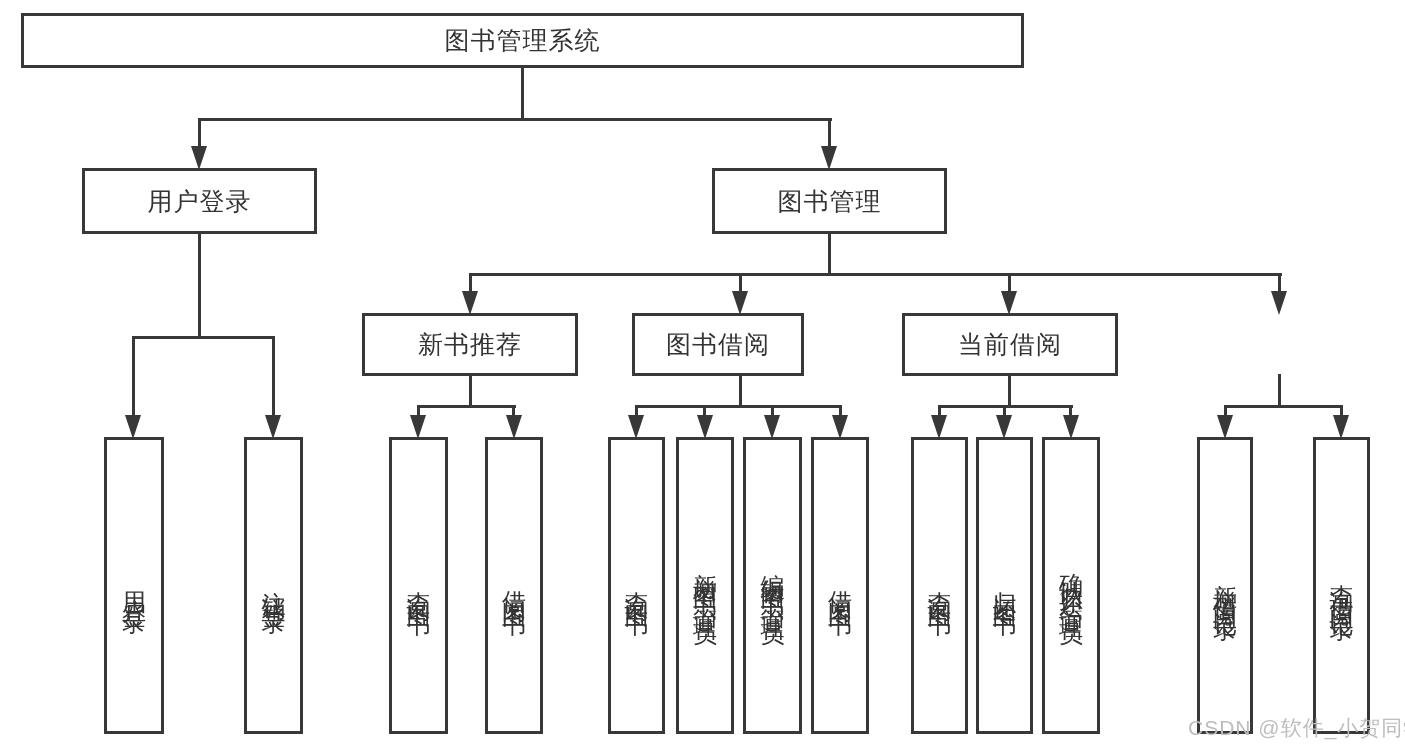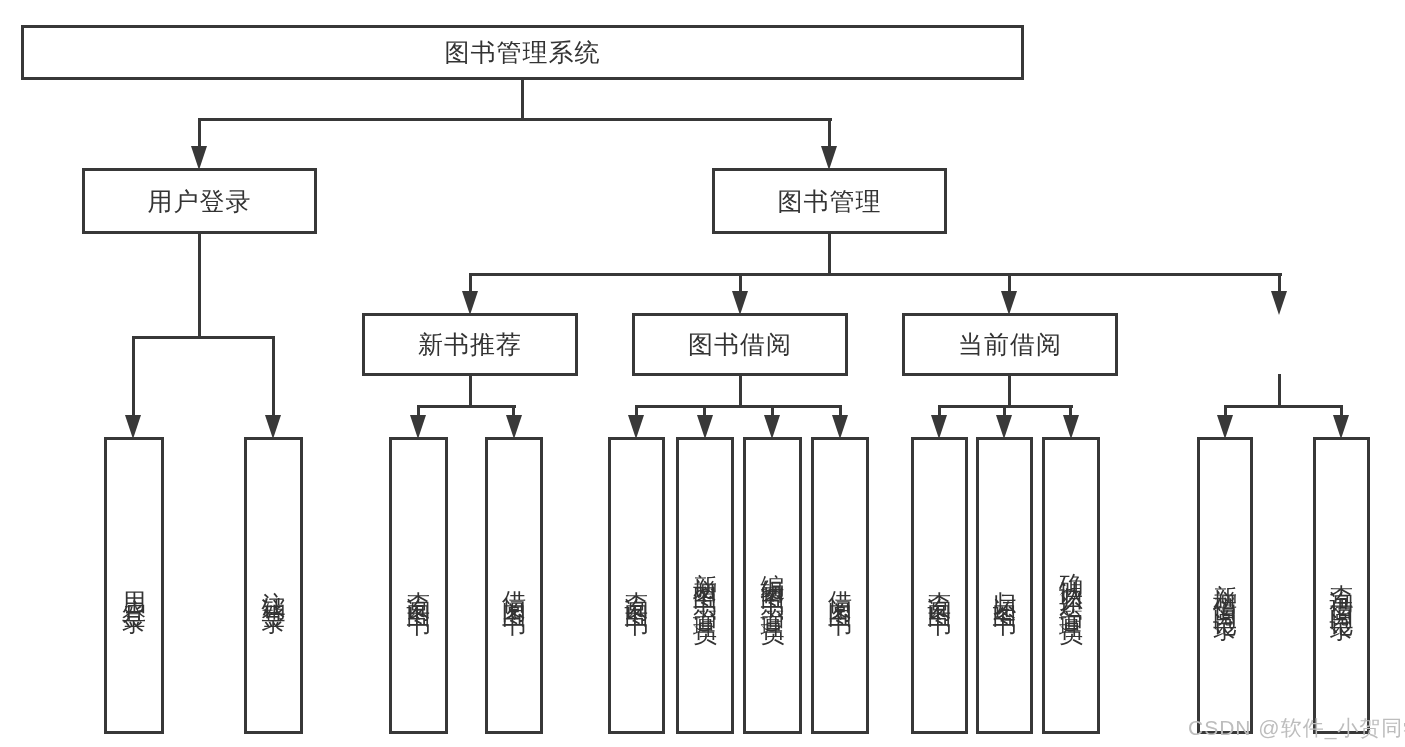--- a/index.html
+++ b/index.html
@@ -123,37 +123,37 @@
   <div class="line" style="left:1069px;top:405px;width:3px;height:15px;"></div>
   <div class="arrow" style="left:1063px;top:415px;"></div>
 
   <div class="line" style="left:1278px;top:374px;width:3px;height:34px;"></div>
   <div class="line" style="left:1224px;top:405px;width:118px;height:3px;"></div>
   <div class="line" style="left:1224px;top:405px;width:3px;height:15px;"></div>
   <div class="arrow" style="left:1217px;top:415px;"></div>
   <div class="line" style="left:1340px;top:405px;width:3px;height:15px;"></div>
   <div class="arrow" style="left:1333px;top:415px;"></div>
 
-  <div class="hbox" style="left:21px;top:13px;width:1003px;height:55px;margin-top:12px;">
+  <div class="hbox" style="left:21px;top:13px;width:1003px;height:55px;">
     <span>图书管理系统</span>
   </div>
 
   <div class="hbox" style="left:82px;top:168px;width:235px;height:66px;">
     <span>用户登录</span>
   </div>
 
   <div class="hbox" style="left:712px;top:168px;width:235px;height:66px;">
     <span>图书管理</span>
   </div>
 
   <div class="hbox" style="left:362px;top:313px;width:216px;height:63px;">
     <span>新书推荐</span>
   </div>
 
-  <div class="hbox" style="left:632px;top:313px;width:216px;height:63px;">
+  <div class="hbox" style="left:632px;top:313px;width:172px;height:63px;">
     <span>图书借阅</span>
   </div>
 
   <div class="hbox" style="left:902px;top:313px;width:216px;height:63px;align-items:center;">
     <span>当前借阅</span>
   </div>
 
 
   <div class="vbox" style="left:104px;width:60px;">用户登录</div>
 

